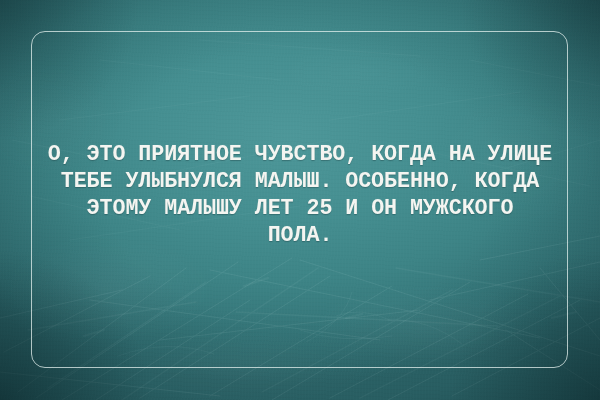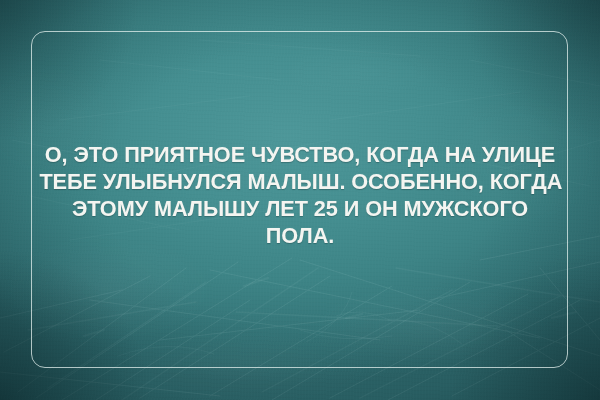--- a/index.html
+++ b/index.html
@@ -7,21 +7,21 @@
     padding: 0;
     background: #000;
   }
 
   .canvas {
     position: relative;
     width: 600px;
     height: 400px;
     overflow: hidden;
     background: #d946ef;
-    font-family: Liberation Sans, sans-serif;
+    font-family: Liberation Mono, monospace;
   }
 
   
   .board-base {
     position: absolute;
     inset: 0;
     background:
       radial-gradient(ellipse 70% 62% at 48% 34%,
         #4d9799 0%,
         #458f91 32%,

